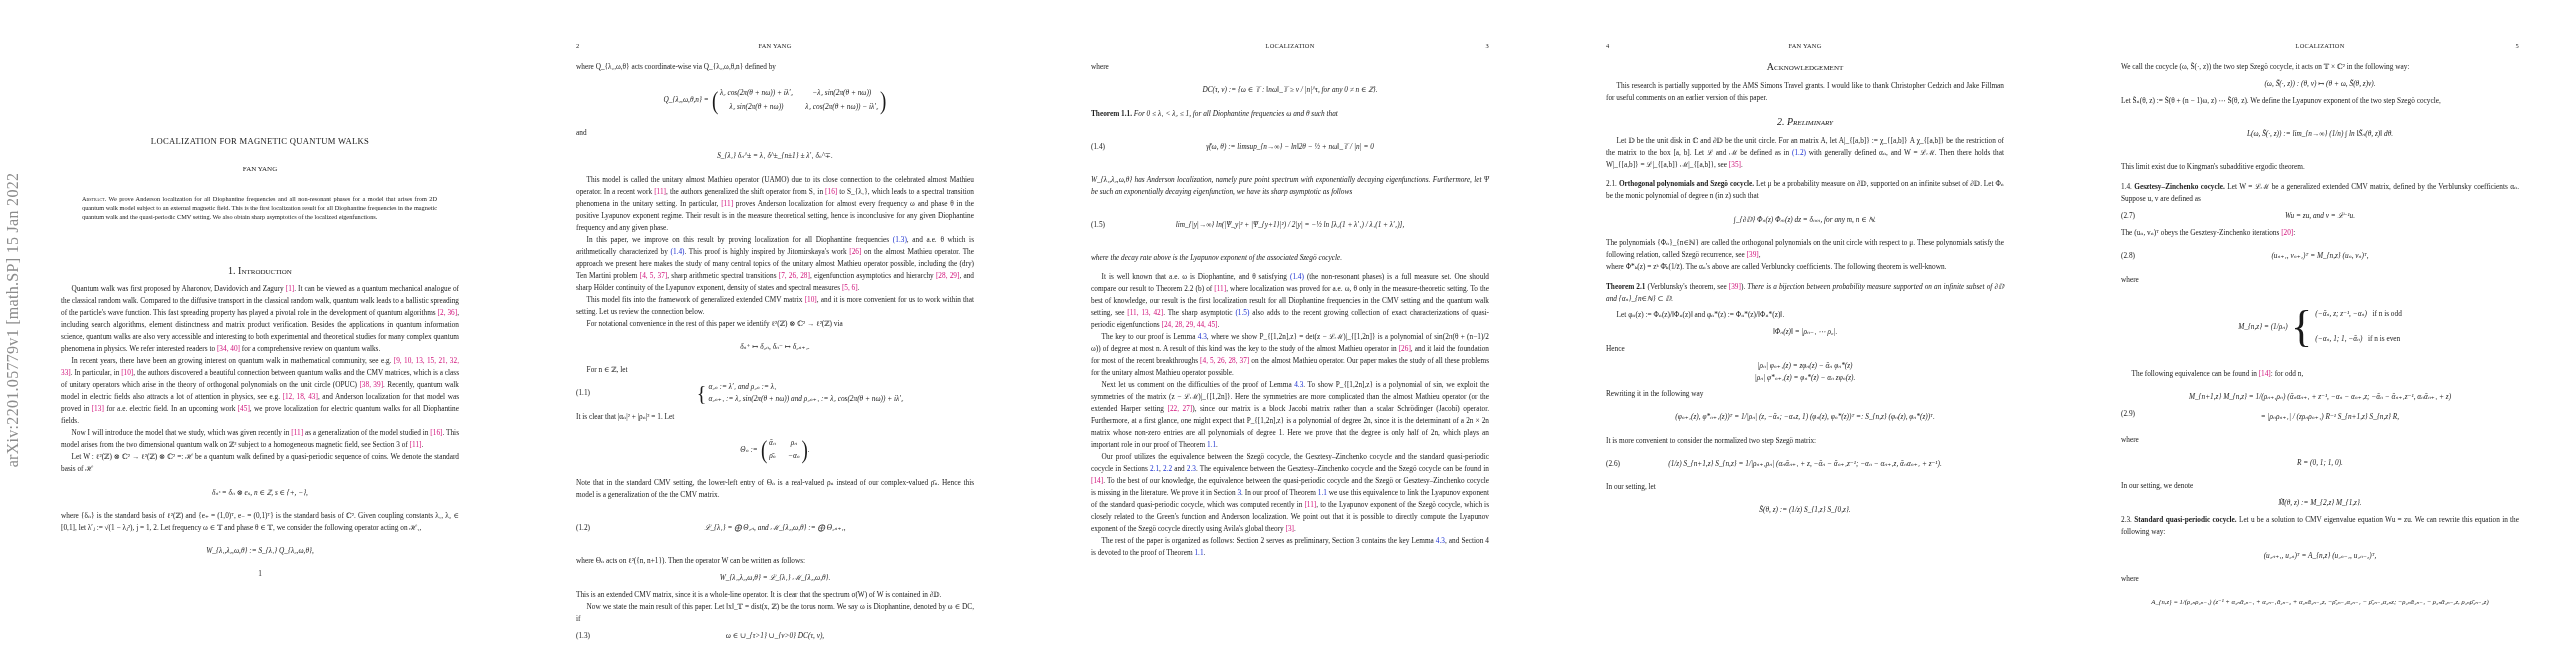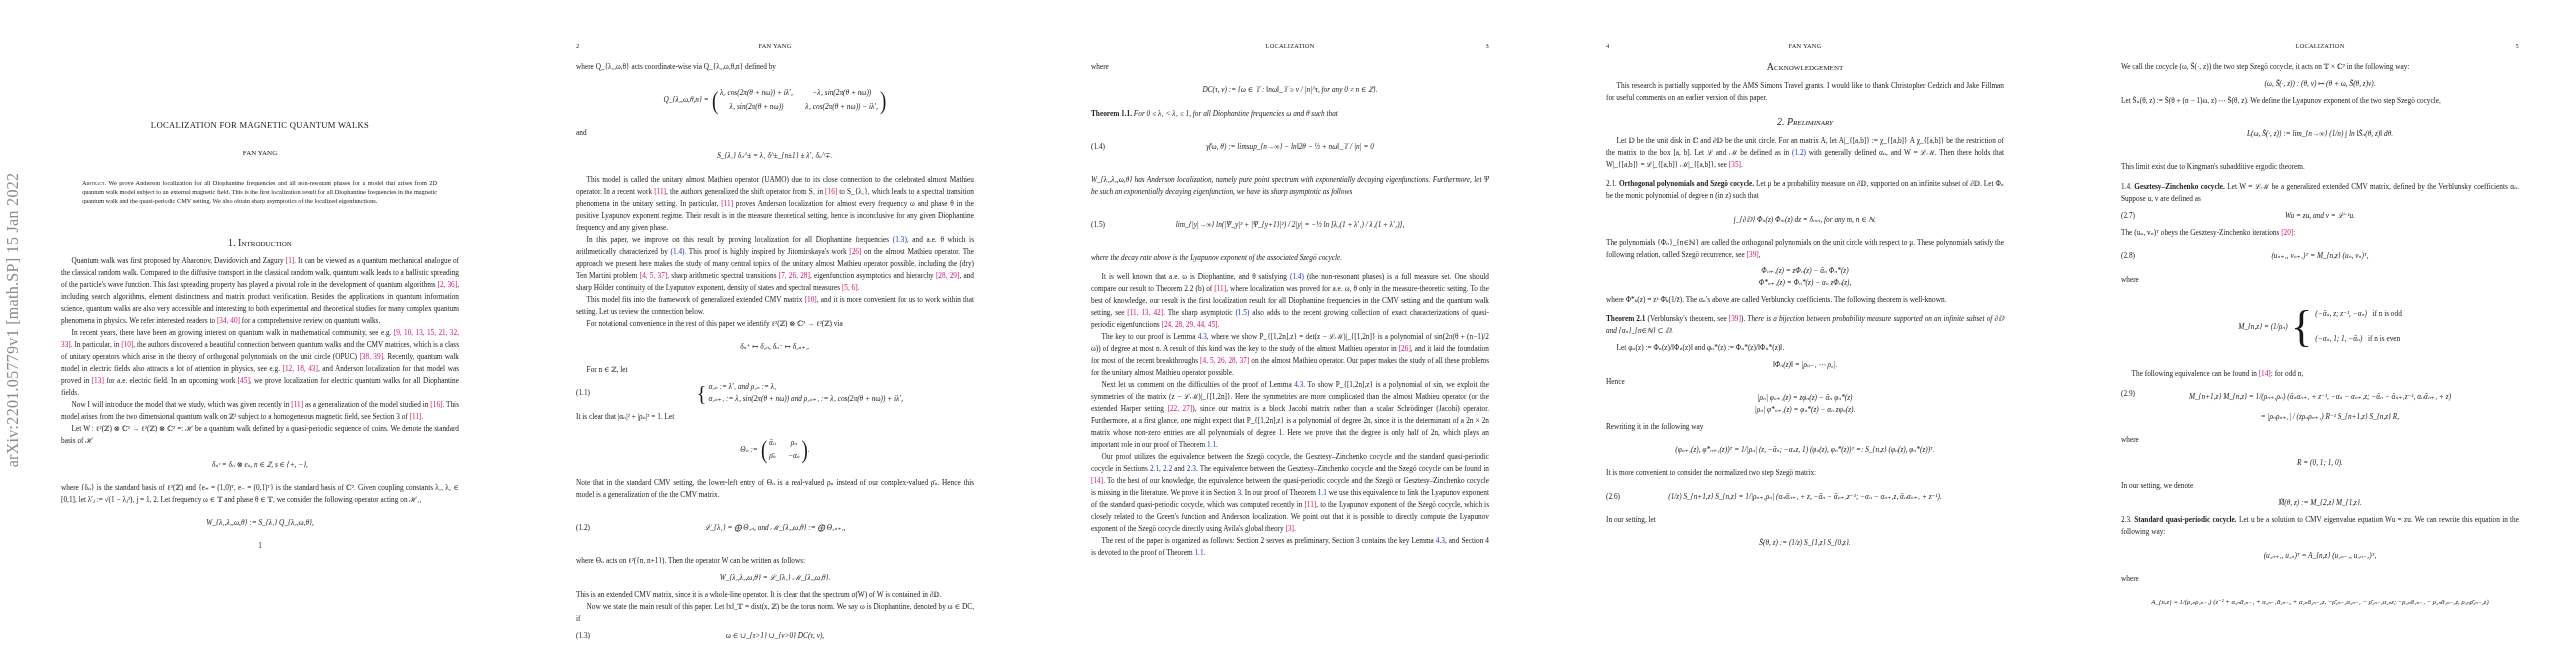--- a/index.html
+++ b/index.html
@@ -38,28 +38,28 @@
 </style>
 </head>
 <body>
 
 <div class="strip">
 
   <div class="page">
     <div class="sidebar">
       <span>arXiv:2201.05779v1  [math.SP]  15 Jan 2022</span>
     </div>
-    <div class="sheet" style="top:0;">
+    <div class="sheet" style="top:16px;">
       <div class="title">LOCALIZATION FOR MAGNETIC QUANTUM WALKS</div>
       <div class="author">FAN YANG</div>
       <div class="abstract">
         <span class="sc">Abstract.</span>
         <span>We prove Anderson localization for all Diophantine frequencies and all non-resonant phases for a model that arises from 2D quantum walk model subject to an external magnetic field. This is the first localization result for all Diophantine frequencies in the magnetic quantum walk and the quasi-periodic CMV setting. We also obtain sharp asymptotics of the localized eigenfunctions.</span>
       </div>
-      <div class="section-h" style="margin-top:32px;">1. Introduction</div>
+      <div class="section-h" style="margin-top:44px;">1. Introduction</div>
       <p class="indent">
         <span>Quantum walk was first proposed by Aharonov, Davidovich and Zagury </span><a class="cite">[1]</a><span>. It can be viewed as a quantum mechanical analogue of the classical random walk. Compared to the diffusive transport in the classical random walk, quantum walk leads to a ballistic spreading of the particle's wave function. This fast spreading property has played a pivotal role in the development of quantum algorithms </span><a class="cite">[2, 36]</a><span>, including search algorithms, element distinctness and matrix product verification. Besides the applications in quantum information science, quantum walks are also very accessible and interesting to both experimental and theoretical studies for many complex quantum phenomena in physics. We refer interested readers to </span><a class="cite">[34, 40]</a><span> for a comprehensive review on quantum walks.</span>
       </p>
       <p class="indent">
         <span>In recent years, there have been an growing interest on quantum walk in mathematical community, see e.g. </span><a class="cite">[9, 10, 13, 15, 21, 32, 33]</a><span>. In particular, in </span><a class="cite">[10]</a><span>, the authors discovered a beautiful connection between quantum walks and the CMV matrices, which is a class of unitary operators which arise in the theory of orthogonal polynomials on the unit circle (OPUC) </span><a class="cite">[38, 39]</a><span>. Recently, quantum walk model in electric fields also attracts a lot of attention in physics, see e.g. </span><a class="cite">[12, 18, 43]</a><span>, and Anderson localization for that model was proved in </span><a class="cite">[13]</a><span> for a.e. electric field. In an upcoming work </span><a class="cite">[45]</a><span>, we prove localization for electric quantum walks for all Diophantine fields.</span>
       </p>
       <p class="indent">
         <span>Now I will introduce the model that we study, which was given recently in </span><a class="cite">[11]</a><span> as a generalization of the model studied in </span><a class="cite">[16]</a><span>. This model arises from the two dimensional quantum walk on ℤ² subject to a homogeneous magnetic field, see Section 3 of </span><a class="cite">[11]</a><span>.</span>
       </p>
       <p class="indent">Let W : ℓ²(ℤ) ⊗ ℂ² → ℓ²(ℤ) ⊗ ℂ² =: ℋ be a quantum walk defined by a quasi-periodic sequence of coins. We denote the standard basis of ℋ</p>
@@ -201,24 +201,20 @@
       <div class="spacer"></div>
       <p>
         <span>2.1.</span>
         <span class="subsec-h">Orthogonal polynomials and Szegö cocycle.</span>
         <span>Let μ be a probability measure on ∂𝔻, supported on an infinite subset of ∂𝔻. Let Φₙ be the monic polynomial of degree n (in z) such that</span>
       </p>
       <div class="eq tall">∫_{∂𝔻} Φₙ(z) Φₘ(z) dz = δₙₘ,  for any m, n ∈ ℕ.</div>
       <p>
         <span>The polynomials {Φₙ}_{n∈ℕ} are called the orthogonal polynomials on the unit circle with respect to μ. These polynomials satisfy the following relation, called Szegö recurrence, see </span><a class="cite">[39]</a><span>,</span>
       </p>
-      <div class="eq" style="flex-direction:column; margin:4.4px 0;">
-        <span>Φₙ₊₁(z) = zΦₙ(z) − ᾱₙ Φₙ*(z)</span>
-        <span>Φ*ₙ₊₁(z) = Φₙ*(z) − αₙ zΦₙ(z),</span>
-      </div>
       <p>where Φ*ₖ(z) = zᵏ Φ̄ₖ(1/z̄). The αₙ's above are called Verbluncky coefficients. The following theorem is well-known.</p>
       <div class="spacer"></div>
       <p>
         <span class="thm-h">Theorem 2.1</span><span> (Verblunsky's theorem, see </span><a class="cite">[39]</a><span>). </span><span class="it">There is a bijection between probability measure supported on an infinite subset of ∂𝔻 and {αₙ}_{n∈ℕ} ⊂ 𝔻.</span>
       </p>
       <div class="spacer" style="height:4.4px;"></div>
       <p class="indent">Let φₙ(z) := Φₙ(z)/‖Φₙ(z)‖ and φₙ*(z) := Φₙ*(z)/‖Φₙ*(z)‖.</p>
       <div class="eq">‖Φₙ(z)‖ = |ρₙ₋₁ ⋯ ρ₀|.</div>
       <p>Hence</p>
       <div class="eq" style="flex-direction:column; margin:4.4px 0;">
@@ -272,21 +268,21 @@
         <span style="font-size:44px; font-style:normal; line-height:1; margin-right:3.3px;">{</span>
         <span style="display:flex; flex-direction:column; row-gap:13px;">
           <span><span>(−ᾱₙ, z; z⁻¹, −αₙ)</span> &nbsp; <span style="font-style:normal;">if n is odd</span></span>
           <span><span>(−αₙ, 1; 1, −ᾱₙ)</span> &nbsp; <span style="font-style:normal;">if n is even</span></span>
         </span>
       </div>
       <p class="indent">
         <span>The following equivalence can be found in </span><a class="cite">[14]</a><span>: for odd n,</span>
       </p>
       <div class="eq xtall" style="flex-direction:column;">
-        <span class="eqnum" style="top:3px;">(2.9)</span>
+        <span class="eqnum" style="top:23px;">(2.9)</span>
         <span>M_{n+1,z} M_{n,z} = 1/(ρₙ₊₁ρₙ) (ᾱₙαₙ₊₁ + z⁻¹, −αₙ − αₙ₊₁z; −ᾱₙ − ᾱₙ₊₁z⁻¹, αₙᾱₙ₊₁ + z)</span>
         <span style="margin-top:7.8px;margin-left:20px;">= |ρₙρₙ₊₁| / (zρₙρₙ₊₁) R⁻¹ S_{n+1,z} S_{n,z} R,</span>
       </div>
       <p>where</p>
       <div class="eq tall">R = (0, 1; 1, 0).</div>
       <p>In our setting, we denote</p>
       <div class="eq">M̃(θ, z) := M_{2,z} M_{1,z}.</div>
       <p>
         <span>2.3.</span>
         <span class="subsec-h">Standard quasi-periodic cocycle.</span>

